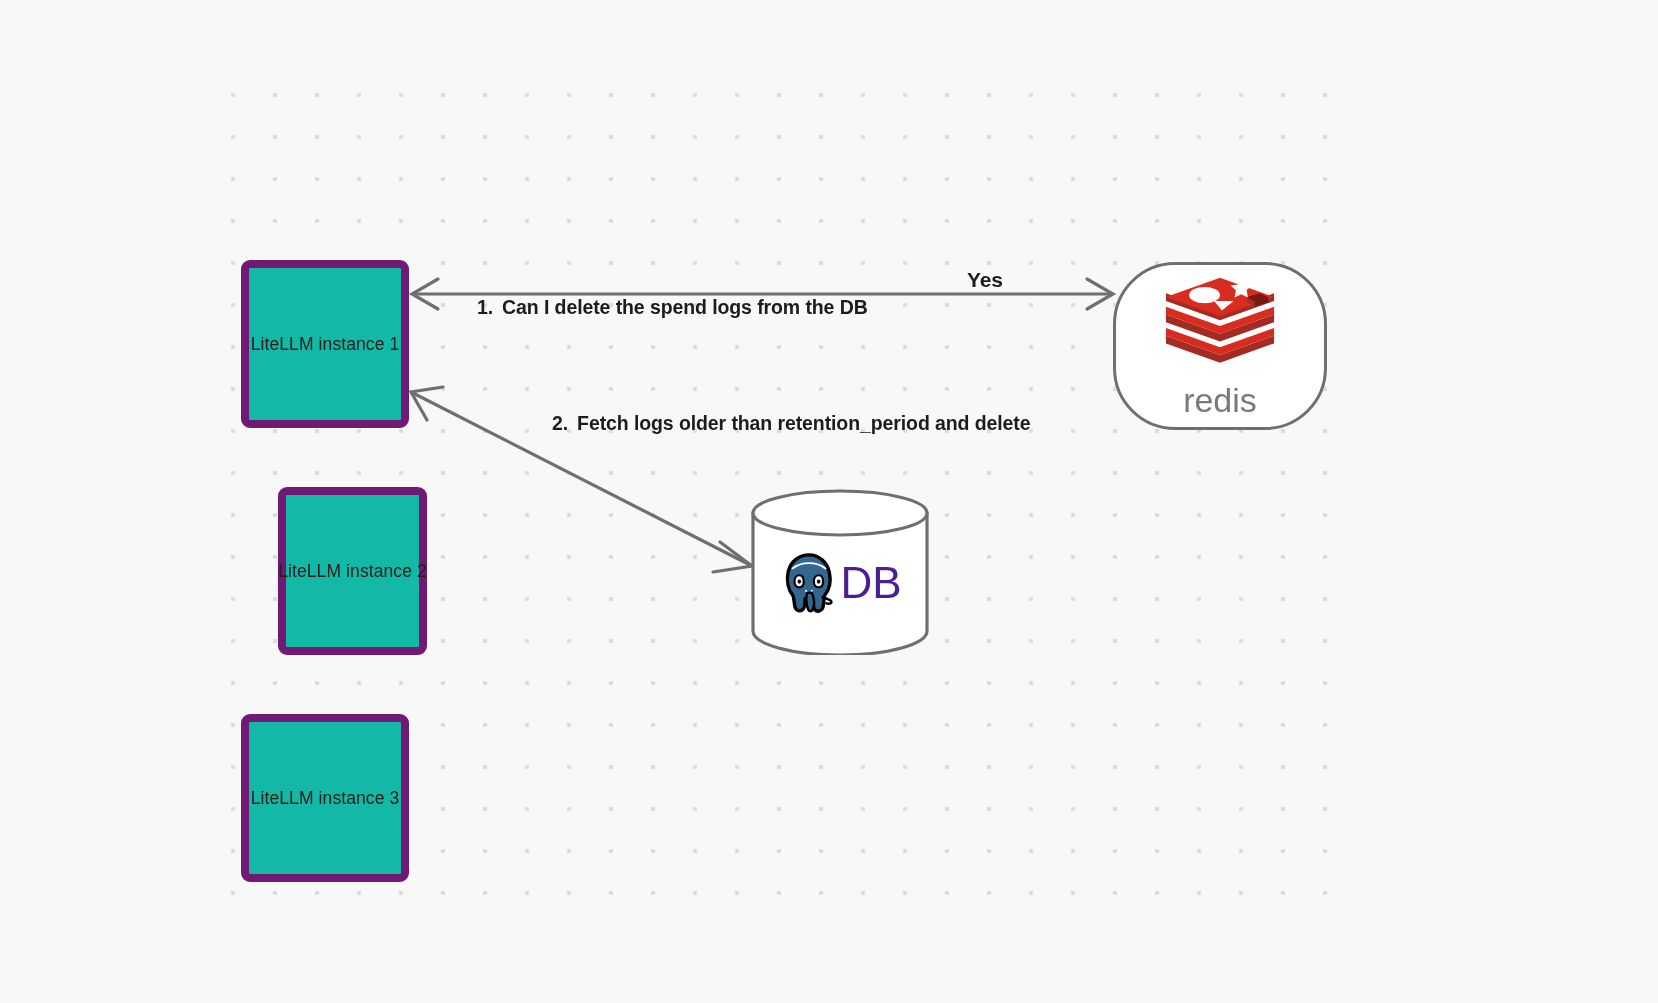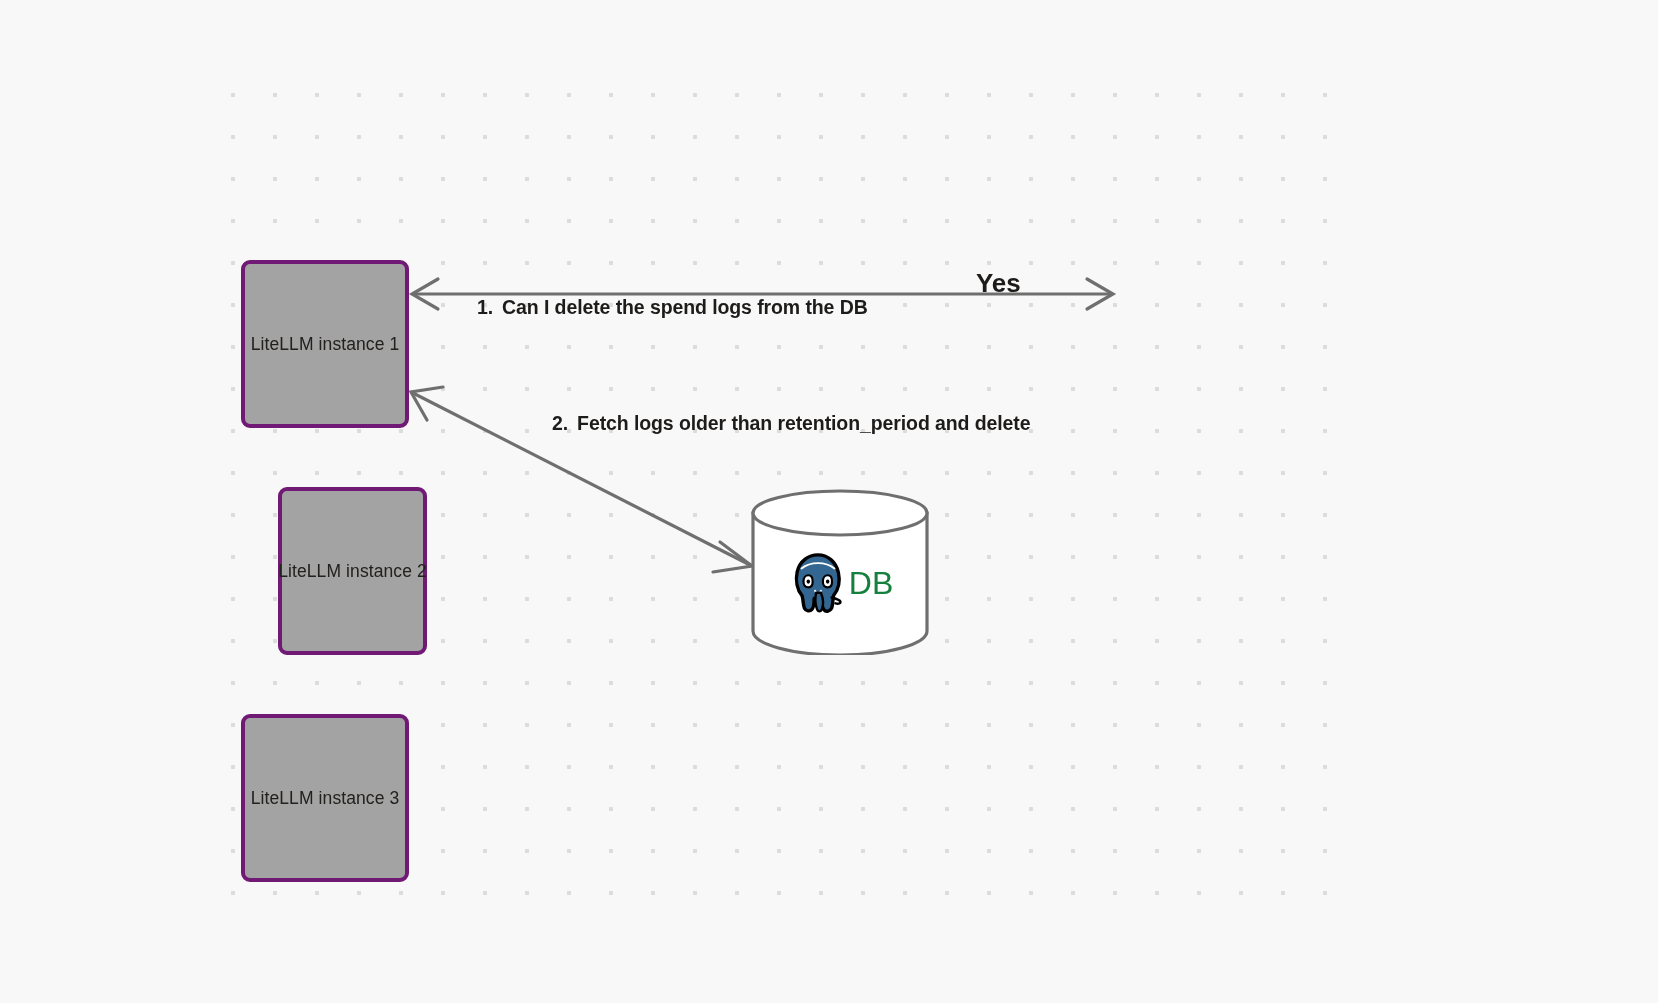--- a/index.html
+++ b/index.html
@@ -33,22 +33,22 @@
   #edges {
     position: absolute;
     left: 0;
     top: 0;
     width: 1658px;
     height: 1003px;
   }
   
   .node-box {
     position: absolute;
-    background: #a3a3a3;
-    border: 4px solid #701a75;
+    background: #14b8a6;
+    border: 8px solid #701a75;
     border-radius: 9px;
     box-sizing: border-box;
     display: flex;
     align-items: center;
     justify-content: center;
   }
   .node-box-label {
     font-size: 17.5px;
     color: #23211e;
     font-family: "Liberation Sans", sans-serif;
@@ -92,22 +92,22 @@
     top: 46px;
     width: 182px;
     height: 96px;
     display: flex;
     align-items: center;
     justify-content: center;
     gap: 1px;
   }
   #db-elephant { width: 62px; height: 64px; display: block; }
   #db-text {
-    font-size: 32px;
-    color: #15803d;
+    font-size: 44px;
+    color: #4c1d95;
     font-family: "Liberation Sans", sans-serif;
     font-weight: 400;
     line-height: 1;
     margin-left: -1px;
   }
 
   
   .edge-label {
     position: absolute;
     font-family: "Liberation Sans", sans-serif;
@@ -118,22 +118,21 @@
   }
   #label-edge1 {
     left: 477px;
     top: 268px;
     font-size: 19.5px;
     margin-top: 28px;
   }
   #label-edge1-yes {
     left: 967px;
     top: 268px;
-    font-size: 26px;
-    margin-left: 9px;
+    font-size: 21px;
   }
   #label-edge2 {
     left: 552px;
     top: 412px;
     font-size: 19.5px;
   }
   .num-sep { display: inline-block; width: 9px; }
 </style>
 </head>
 <body>
@@ -175,20 +174,46 @@
   </div>
 
   <div class="node-box" id="box-litellm-2">
     <span class="node-box-label">LiteLLM instance 2</span>
   </div>
 
   <div class="node-box" id="box-litellm-3">
     <span class="node-box-label">LiteLLM instance 3</span>
   </div>
 
+  <div id="node-redis">
+    <svg id="redis-logo" viewBox="0 0 128 116" xmlns="http://www.w3.org/2000/svg">
+
+      <path d="M 64 88 L 8 68 L 8 76 L 64 96 L 120 76 L 120 68 Z" fill="#a32b21"></path>
+      <path d="M 64 80 L 8 60 L 8 68 L 64 88 L 120 68 L 120 60 Z" fill="#d82c20"></path>
+
+      <path d="M 64 66 L 8 46 L 8 54 L 64 74 L 120 54 L 120 46 Z" fill="#a32b21"></path>
+      <path d="M 64 58 L 8 38 L 8 46 L 64 66 L 120 46 L 120 38 Z" fill="#d82c20"></path>
+
+      <path d="M 64 44 L 8 24 L 8 32 L 64 52 L 120 32 L 120 24 Z" fill="#a32b21"></path>
+      <path d="M 64 8 L 120 28 L 64 48 L 8 28 Z" fill="#d82c20"></path>
+
+      <ellipse cx="48" cy="26" rx="16" ry="8.5" fill="#ffffff"></ellipse>
+
+      <path d="M 86 8 L 89.5 15 L 97 16 L 91.5 21 L 93 28.5 L 86 25 L 79 28.5 L 80.5 21 L 75 16 L 82.5 15 Z" fill="#ffffff"></path>
+
+      <path d="M 58 32 L 78 32 L 66 42 Z" fill="#ffffff"></path>
+
+      <path d="M 92 28 L 106 24 L 114 28.5 L 100 33 Z" fill="#741811"></path>
+      <path d="M 92 28 L 100 33 L 100 38 L 92 33 Z" fill="#a32b21"></path>
+      <path d="M 100 33 L 114 28.5 L 114 33.5 L 100 38 Z" fill="#741811"></path>
+    </svg>
+    <svg width="118" height="40" viewBox="0 0 236 80" xmlns="http://www.w3.org/2000/svg">
+      <text x="118" y="60" text-anchor="middle" font-family="Liberation Sans, sans-serif" font-size="68" fill="#7a7a7a">redis</text>
+    </svg>
+  </div>
 
   <div id="node-db">
     <svg id="db-cylinder" viewBox="0 0 182 166" xmlns="http://www.w3.org/2000/svg">
       <path d="M 4 24 L 4 142 A 87 24 0 0 0 178 142 L 178 24 Z" fill="#ffffff" stroke="#6f6f6f" stroke-width="3.2"></path>
       <ellipse cx="91" cy="24" rx="87" ry="22" fill="#ffffff" stroke="#6f6f6f" stroke-width="3.2"></ellipse>
     </svg>
     <div id="db-inner">
       <svg id="db-elephant" viewBox="0 0 128 132" xmlns="http://www.w3.org/2000/svg">
         <g stroke="#000000" stroke-width="7" stroke-linejoin="round" stroke-linecap="round" fill="#336791">
           <path d="M 96 92 C 106 80 110 62 106 44 C 101 22 84 8 64 8 C 44 8 26 21 21 43 C 17 61 21 80 31 92

